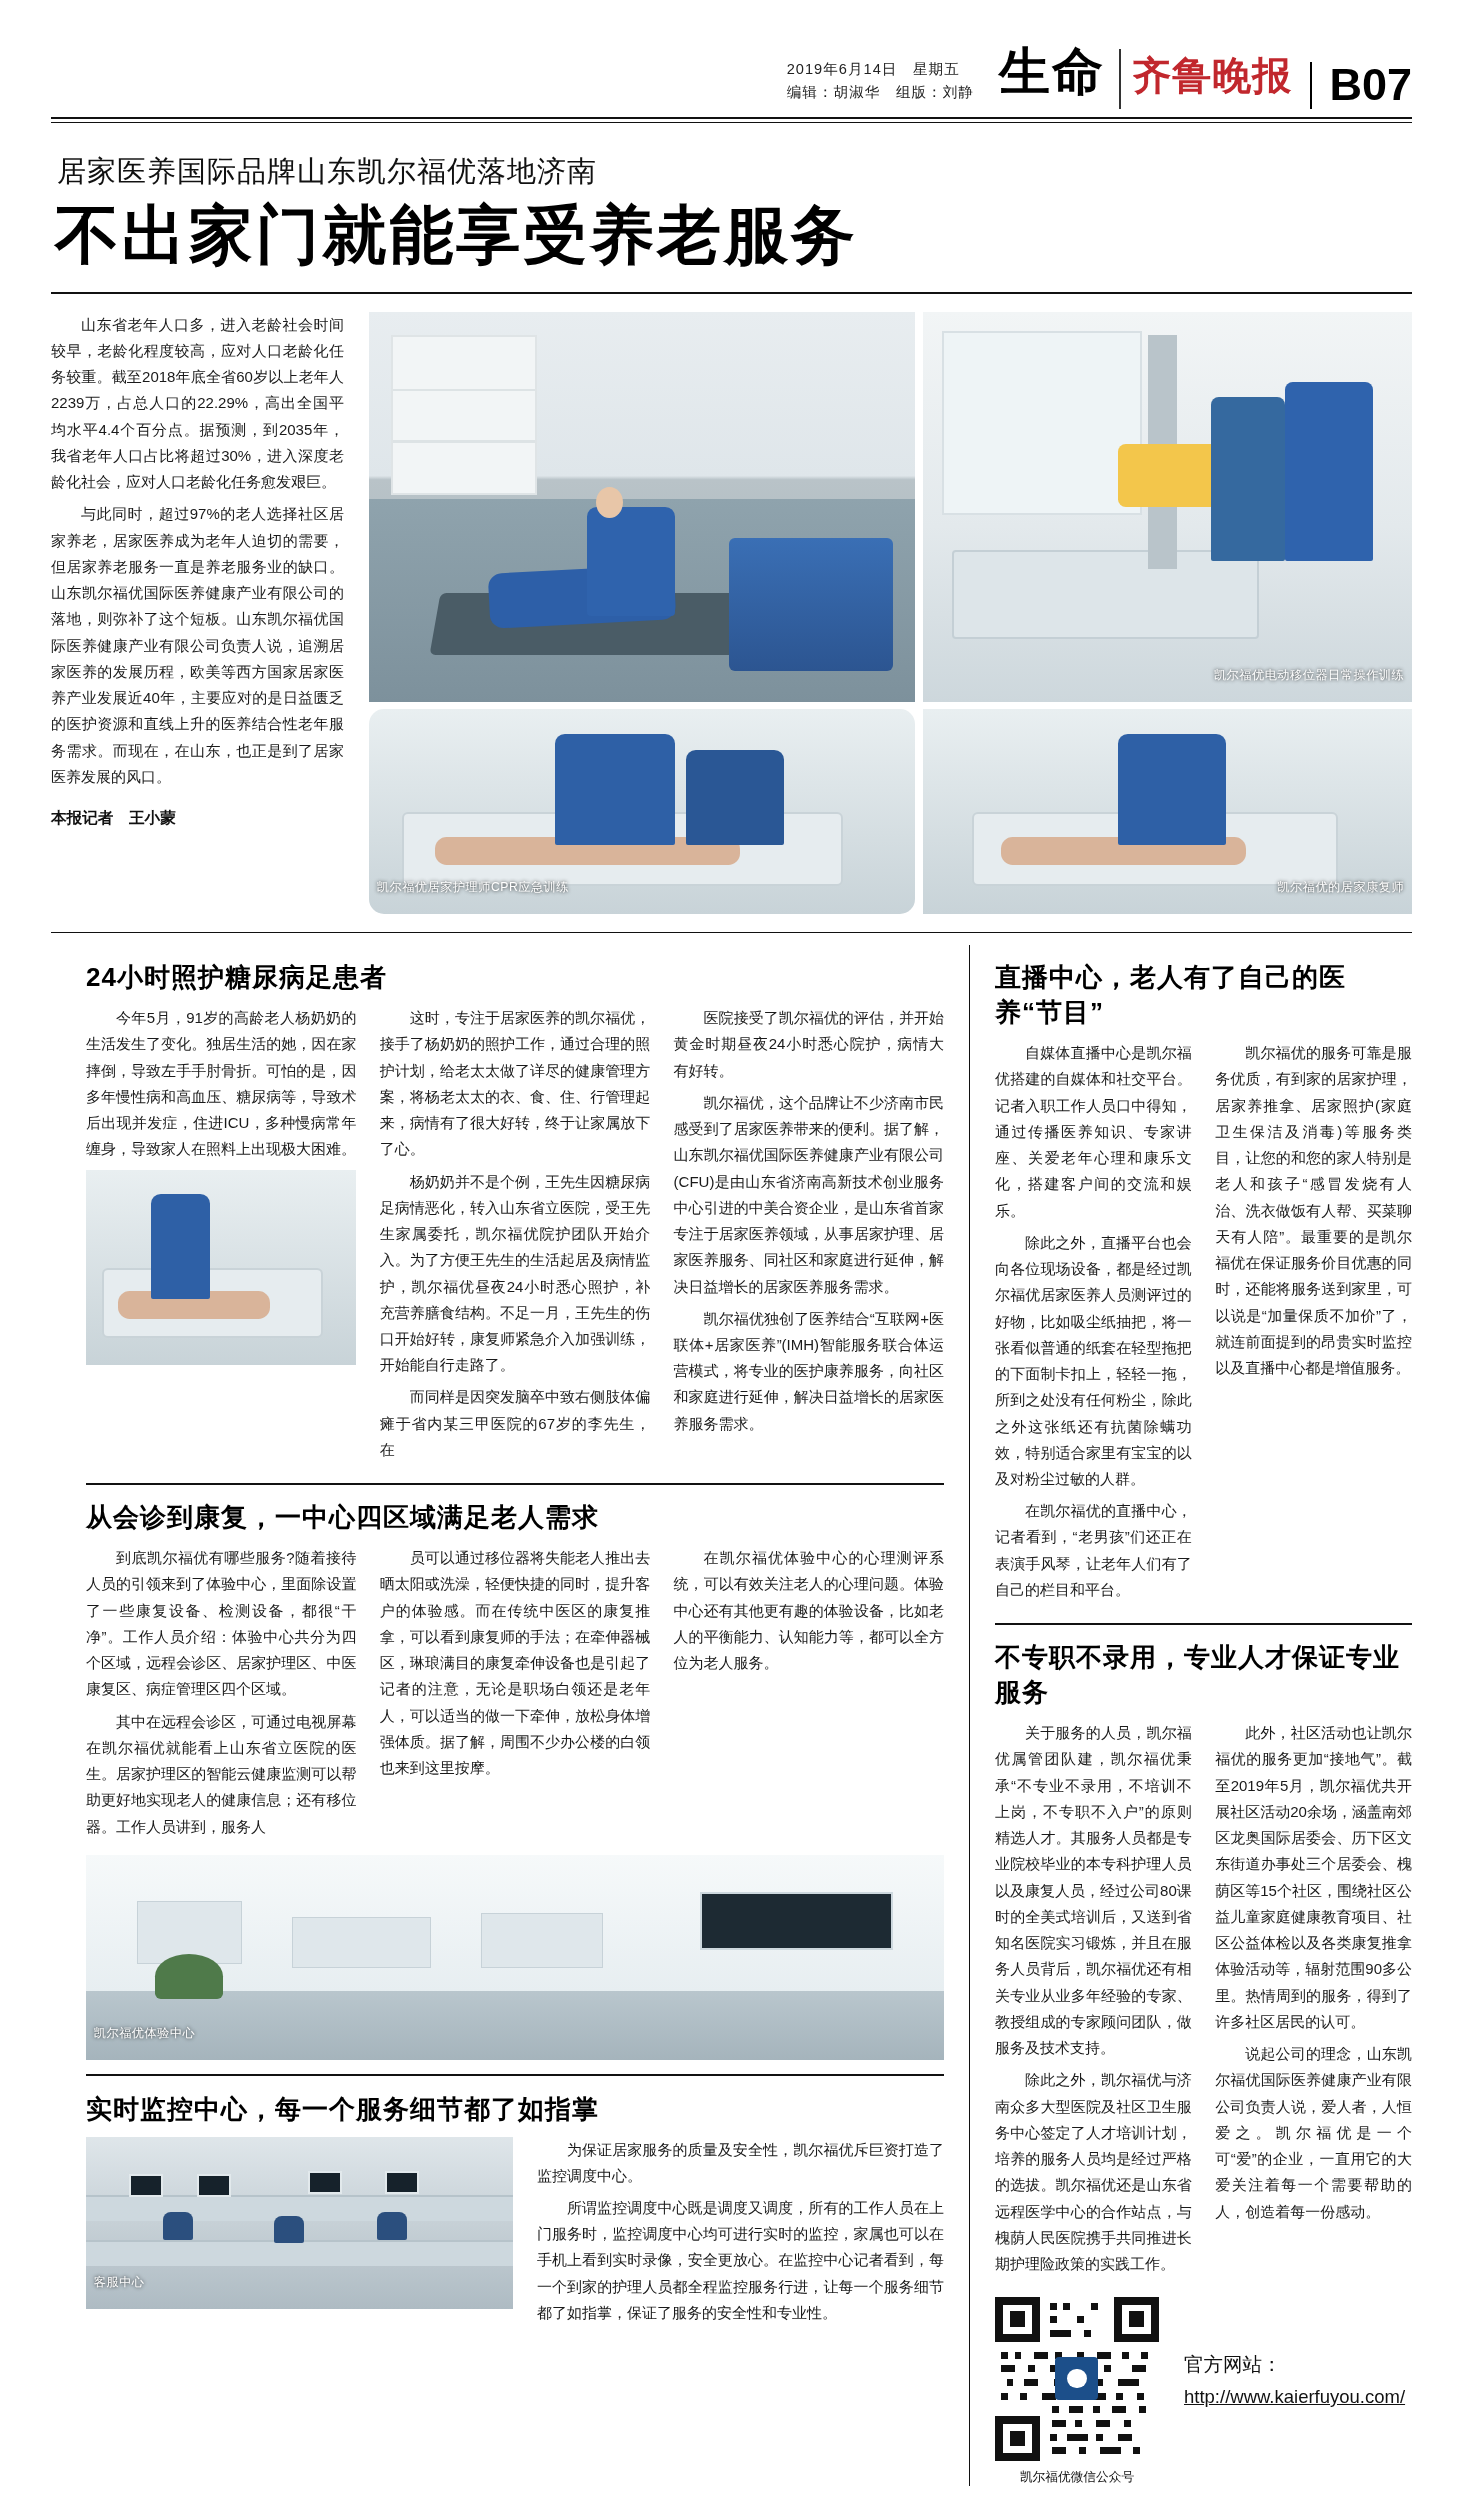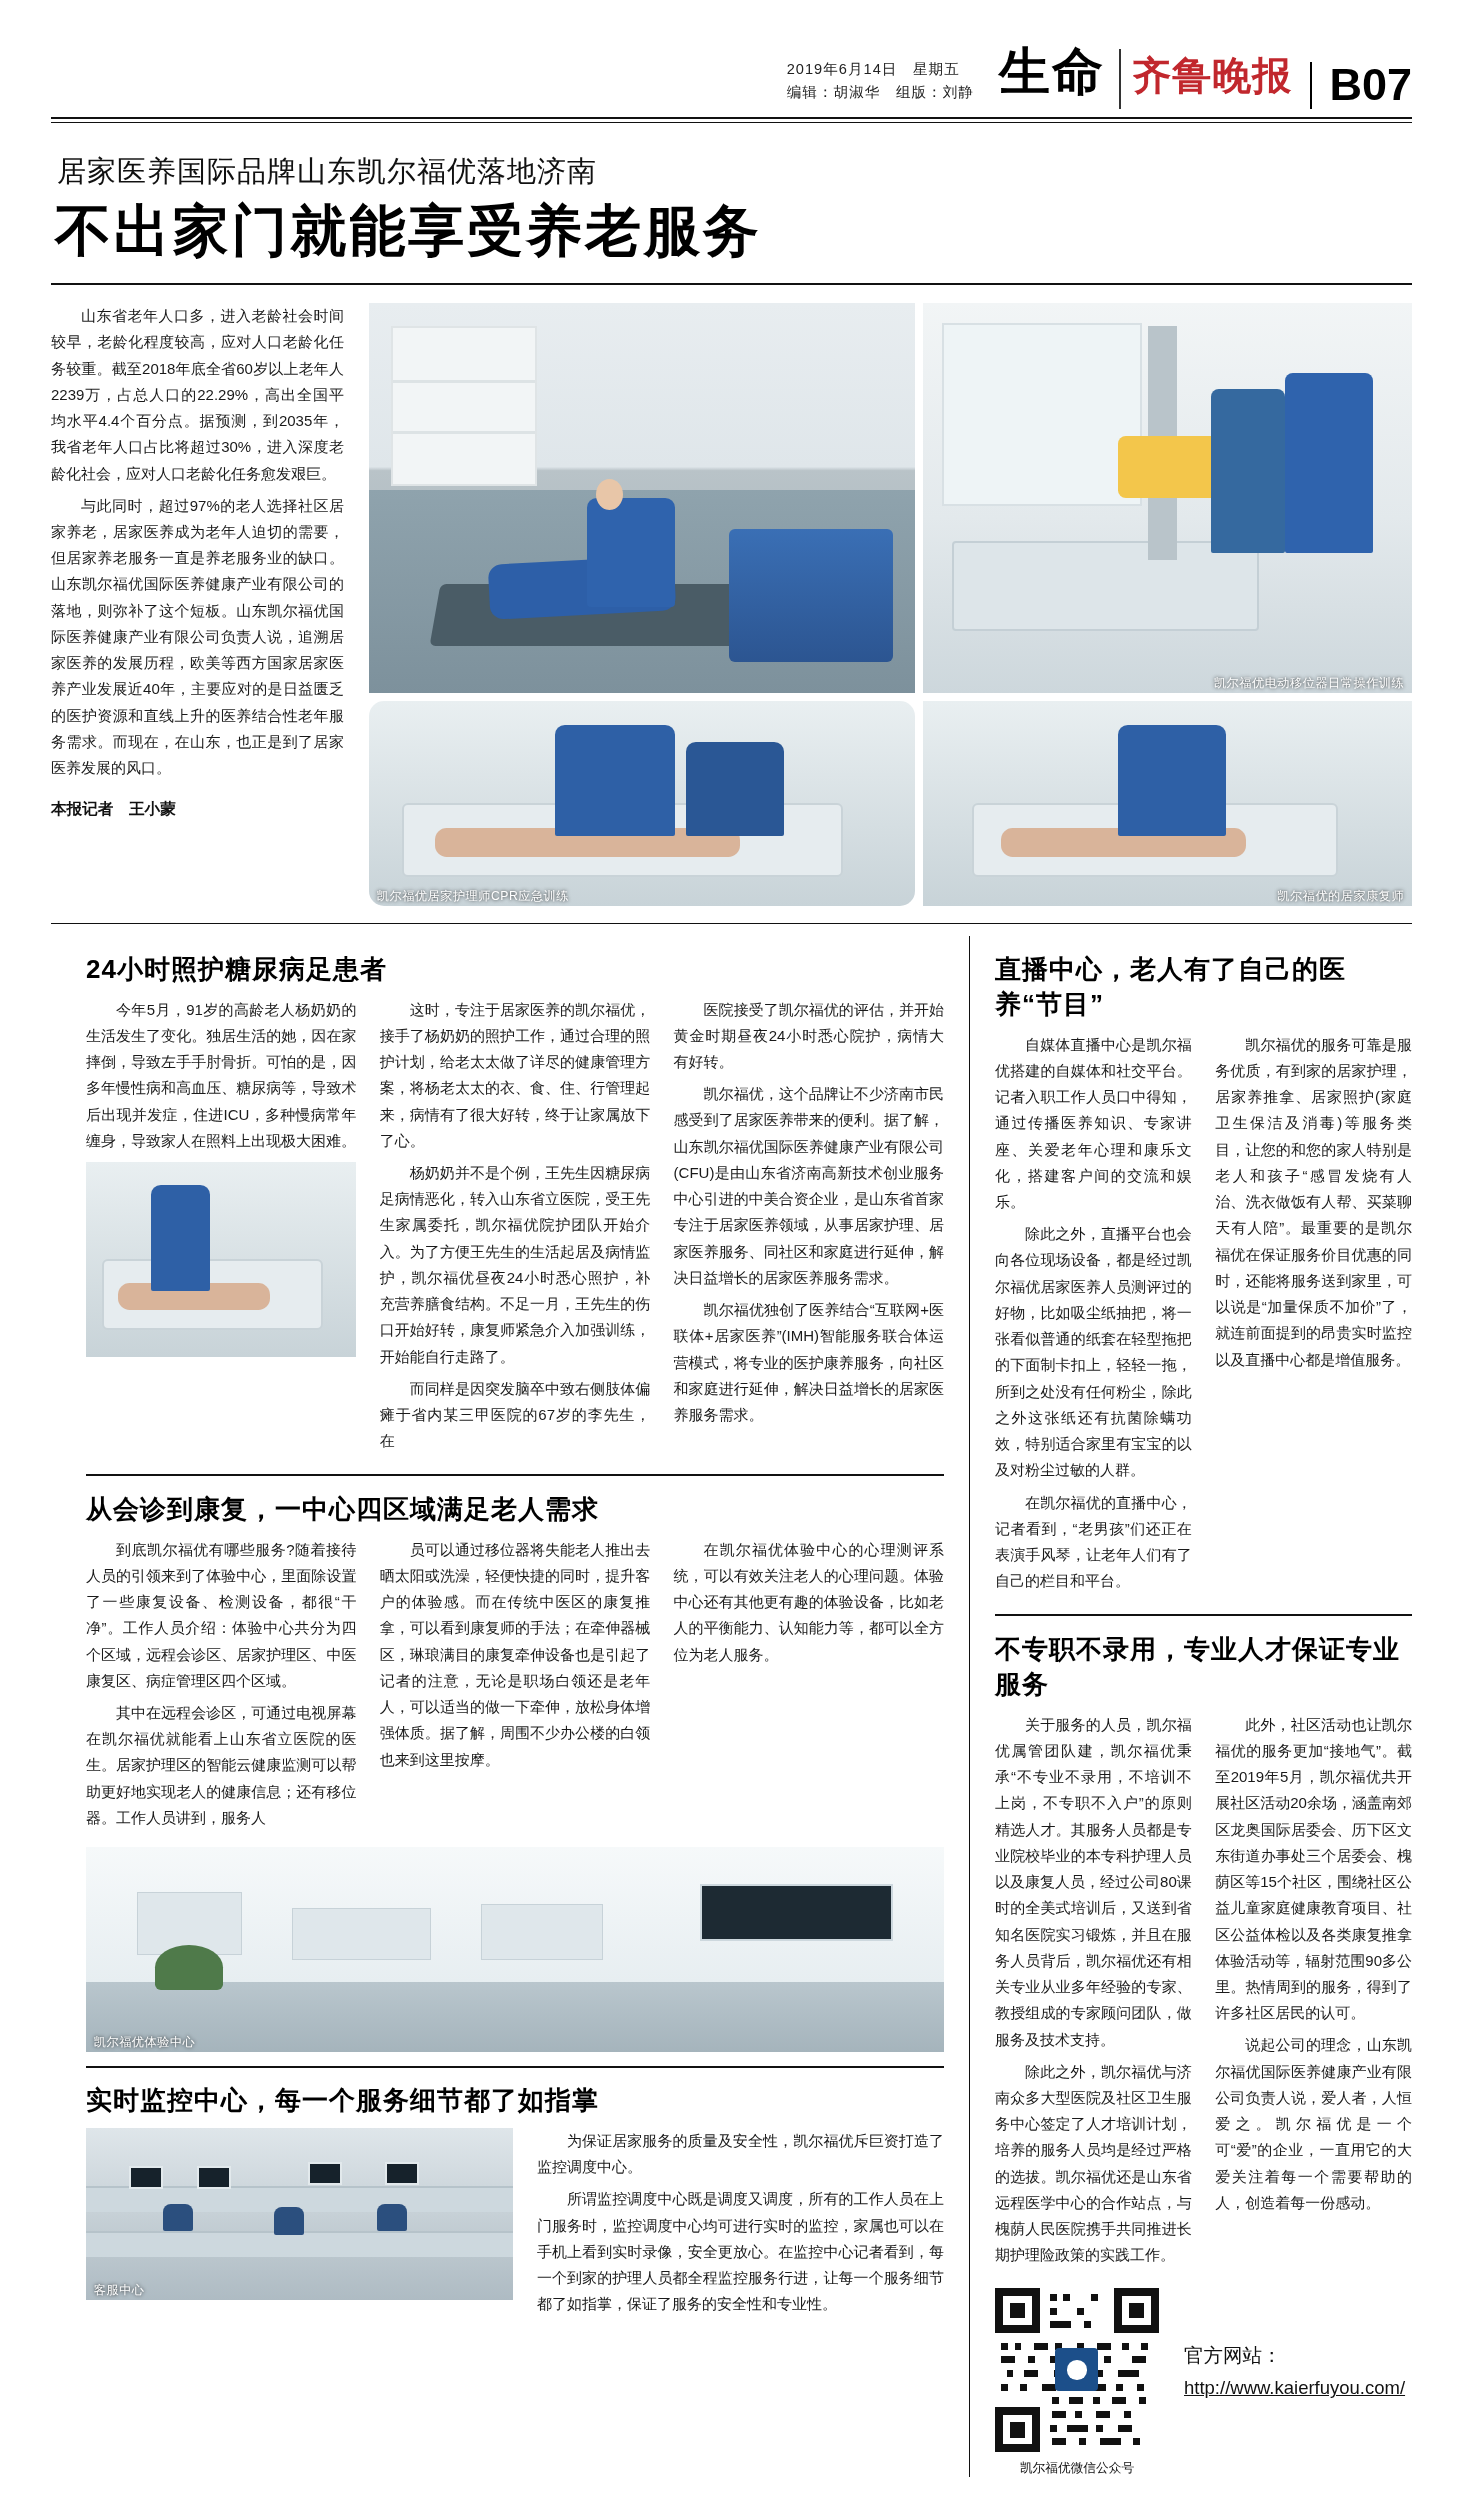--- a/index.html
+++ b/index.html
@@ -45,21 +45,21 @@
   }
   .rule-top{border-top:2.9px solid #111;margin-top:7.8px;}
   .rule-top2{border-top:1px solid #111;margin-top:2.9px;}
 
   
   .shoulder{
     font-size:29px;font-weight:normal;letter-spacing:1px;
     margin:29px 0 9.8px 5.9px;color:#111;
   }
   .headline{
-    font-size:56px;font-weight:bold;letter-spacing:2.9px;
+    font-size:64px;font-weight:bold;letter-spacing:2.9px;
     margin:0 0 5.9px 3.9px;line-height:1.08;color:#000;
   }
   .rule-head{border-top:2px solid #111;margin:21.5px 0 17.6px;}
 
   
   .cols{display:flex;gap:23.4px;}
   .col{flex:1;}
   p{margin:0 0 5.9px 0;}
   .body-text{
     font-size:15px;line-height:1.75;text-align:justify;
@@ -71,21 +71,21 @@
   .sec-title{
     font-size:26px;font-weight:bold;letter-spacing:1px;
     margin:15.6px 0 9.8px;color:#000;
   }
   .hr-thin{border-top:1px solid #111;margin:9.8px 0 11.7px;}
   .hr-thick{border-top:2px solid #111;margin:13.7px 0 13.7px;}
 
   
   .photo{position:relative;overflow:hidden;background:#cfd6da;}
   .cap{
-    position:absolute;left:7.8px;bottom:1px;color:#fff;font-size:12.2px;
+    position:absolute;left:7.8px;bottom:18px;color:#fff;font-size:12.2px;
     text-shadow:0 0 3.9px rgba(0,0,0,.9);letter-spacing:0.5px;
   }
   .cap.right{left:auto;right:7.8px;}
 
   
   .ph-a{background:
       linear-gradient(180deg,#e8edf0 0%,#dfe6ea 42%,#b9c3c8 43%,#9fb0b8 100%);}
   .ph-a .floor{position:absolute;left:0;right:0;bottom:0;height:52%;
       background:linear-gradient(180deg,#8fa3ad,#7d919c);}
   .ph-a .shelf{position:absolute;left:4%;top:6%;width:26%;height:40%;

